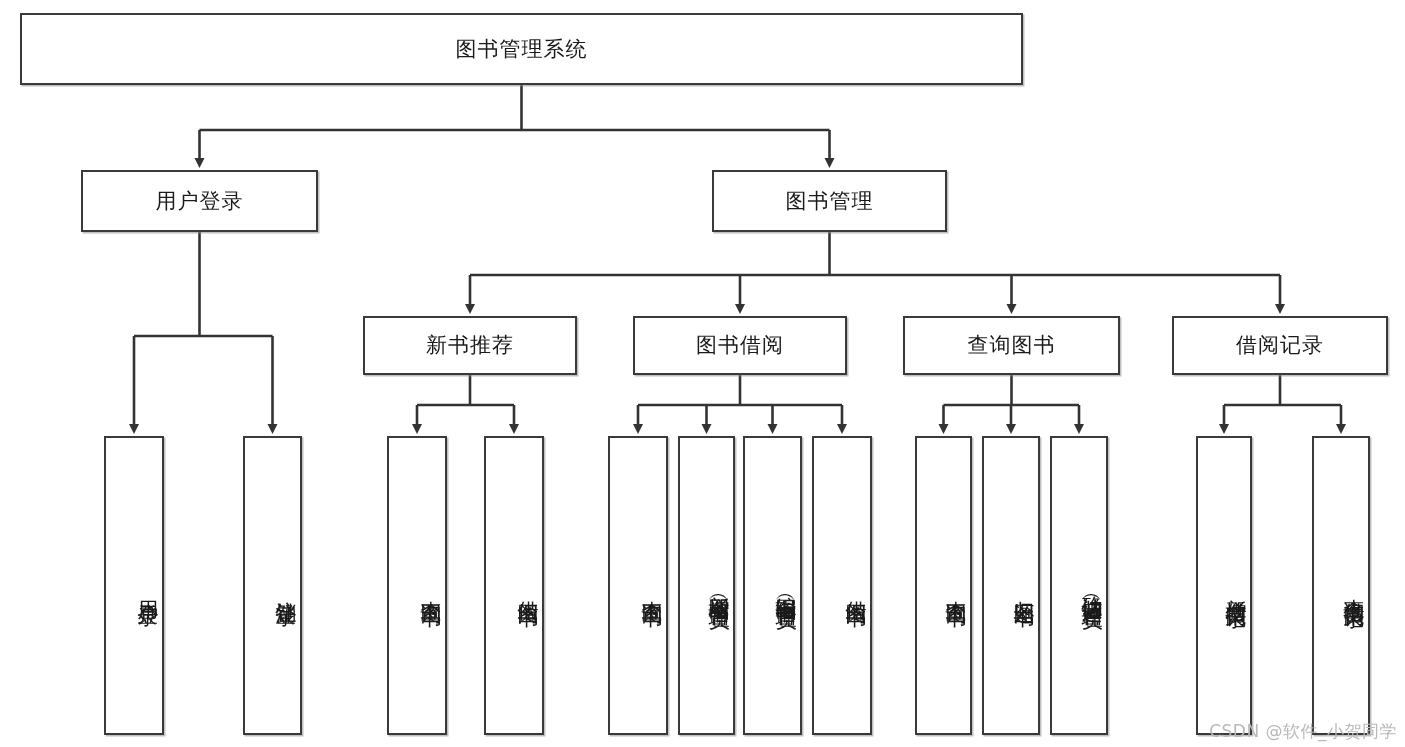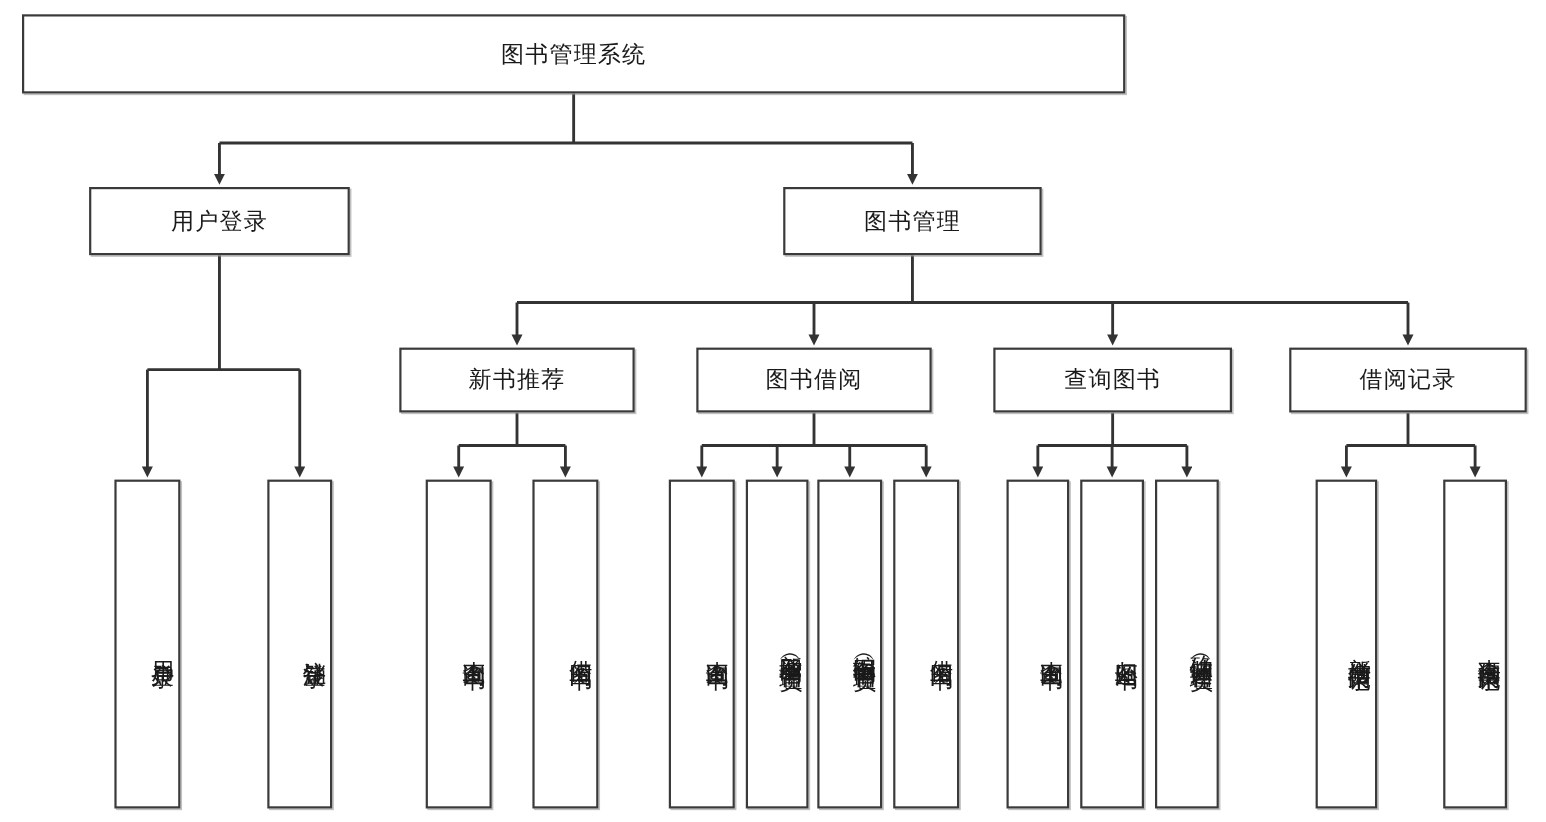--- a/index.html
+++ b/index.html
@@ -146,13 +146,14 @@
         <span class="lbl">确认归还（管理员）</span>
       </div>
       <div class="node v" style="left: 1196px; top: 436px; width: 56px; height: 299px;">
         <span class="lbl">新增借阅记录</span>
       </div>
       <div class="node v" style="left: 1312px; top: 436px; width: 58px; height: 299px;">
         <span class="lbl">查询借阅记录</span>
       </div>
     </div>
 
+  <div id="watermark">CSDN @软件_小贺同学</div>
 </div>
 
 </body></html>

